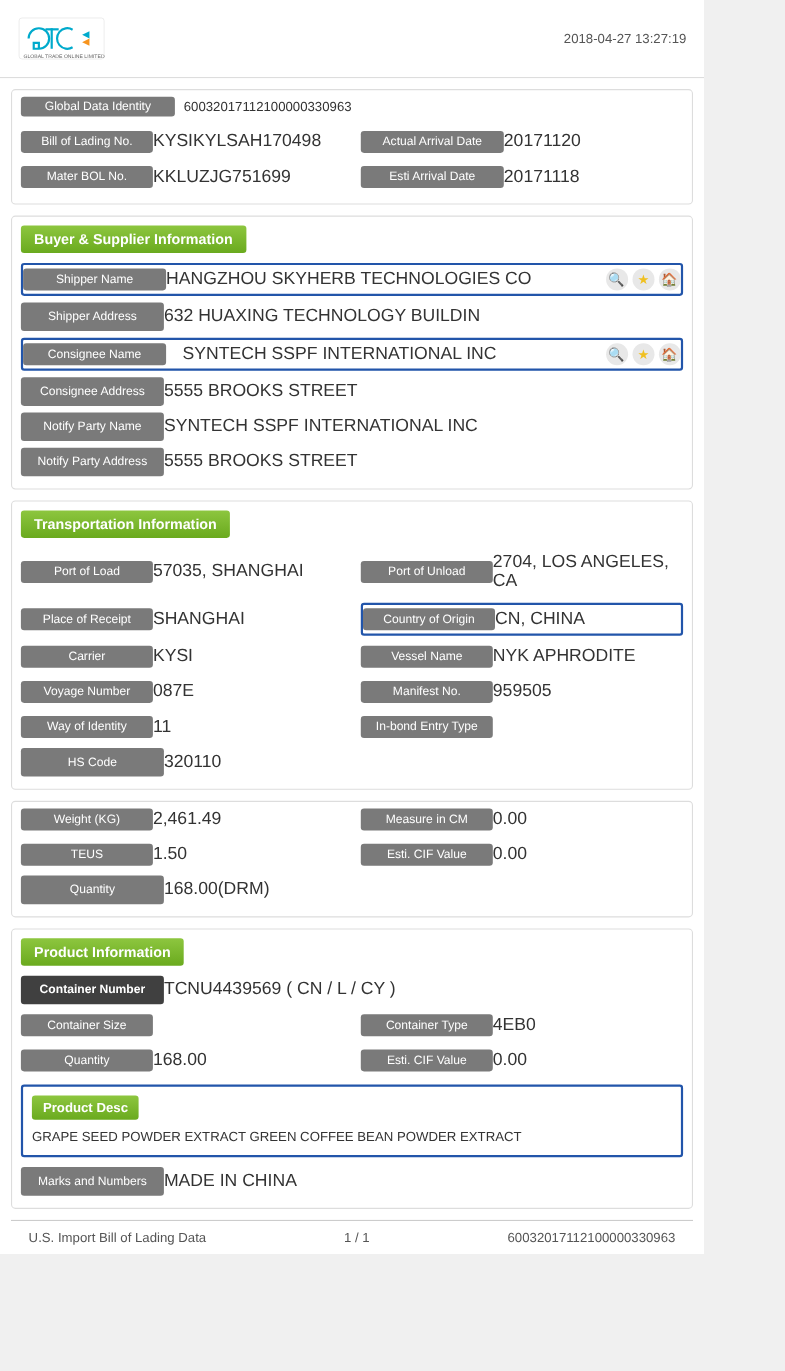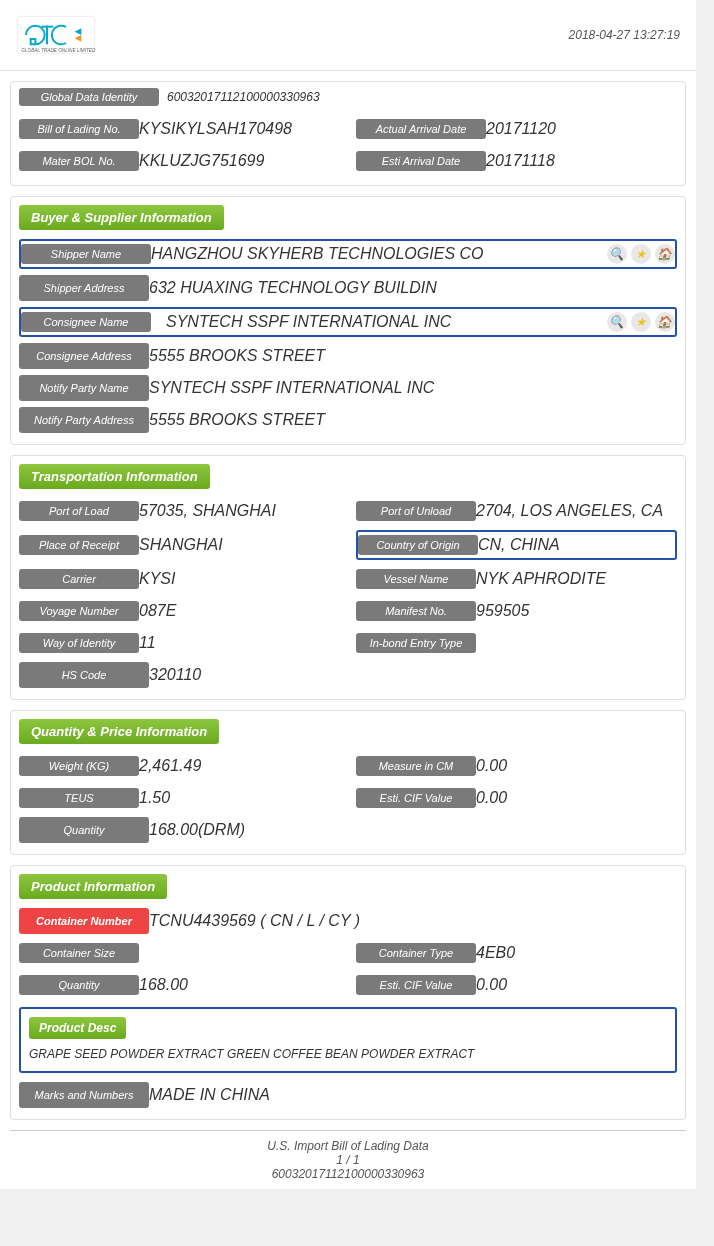--- a/index.html
+++ b/index.html
@@ -4,24 +4,23 @@
   <style>
     * { box-sizing: border-box; margin: 0; padding: 0; }
     body {
       font-family: Arial, sans-serif;
       font-size: 12px;
       background: #f0f0f0;
       width: 714px;
       color: #333;
     }
     .page {
-      width: 696px;
+      width: 640px;
       background: #fff;
       padding: 0;
-      font-style: italic;
     }
     
     .header {
       background: #fff;
       padding: 10px 16px;
       display: flex;
       justify-content: space-between;
       align-items: center;
       border-bottom: 1px solid #ddd;
     }
@@ -128,21 +127,21 @@
     .two-col .col {
       flex: 1;
       display: flex;
       align-items: center;
       padding: 3px 8px;
     }
     .two-col .col .field-label {
       min-width: 120px;
     }
     .orange-label {
-      background: #ef4444;
+      background: #404040;
       color: #fff;
       padding: 4px 10px;
       border-radius: 3px;
       font-size: 11px;
       font-weight: bold;
       min-width: 130px;
       text-align: center;
       display: flex;
       align-items: center;
       justify-content: center;
@@ -187,21 +186,20 @@
     .footer {
       background: #fff;
       border-top: 1px solid #ccc;
       padding: 8px 16px;
       display: flex;
       justify-content: space-between;
       align-items: center;
       font-size: 12px;
       color: #555;
       margin: 0 10px;
-      flex-direction: column;
     }
   </style>
 </head>
 <body>
 
 <div class="page">
 
   <div class="header">
     <div class="logo-area">
 
@@ -360,21 +358,20 @@
       </div>
     </div>
 
     <div class="field-row">
       <div class="field-label">HS Code</div>
       <div class="field-value">320110</div>
     </div>
   </div>
 
   <div class="section-card">
-    <div class="section-header">Quantity &amp; Price Information</div>
 
     <div class="two-col">
       <div class="col">
         <div class="field-label">Weight (KG)</div>
         <div class="field-value">2,461.49</div>
       </div>
       <div class="col">
         <div class="field-label">Measure in CM</div>
         <div class="field-value">0.00</div>
       </div>

